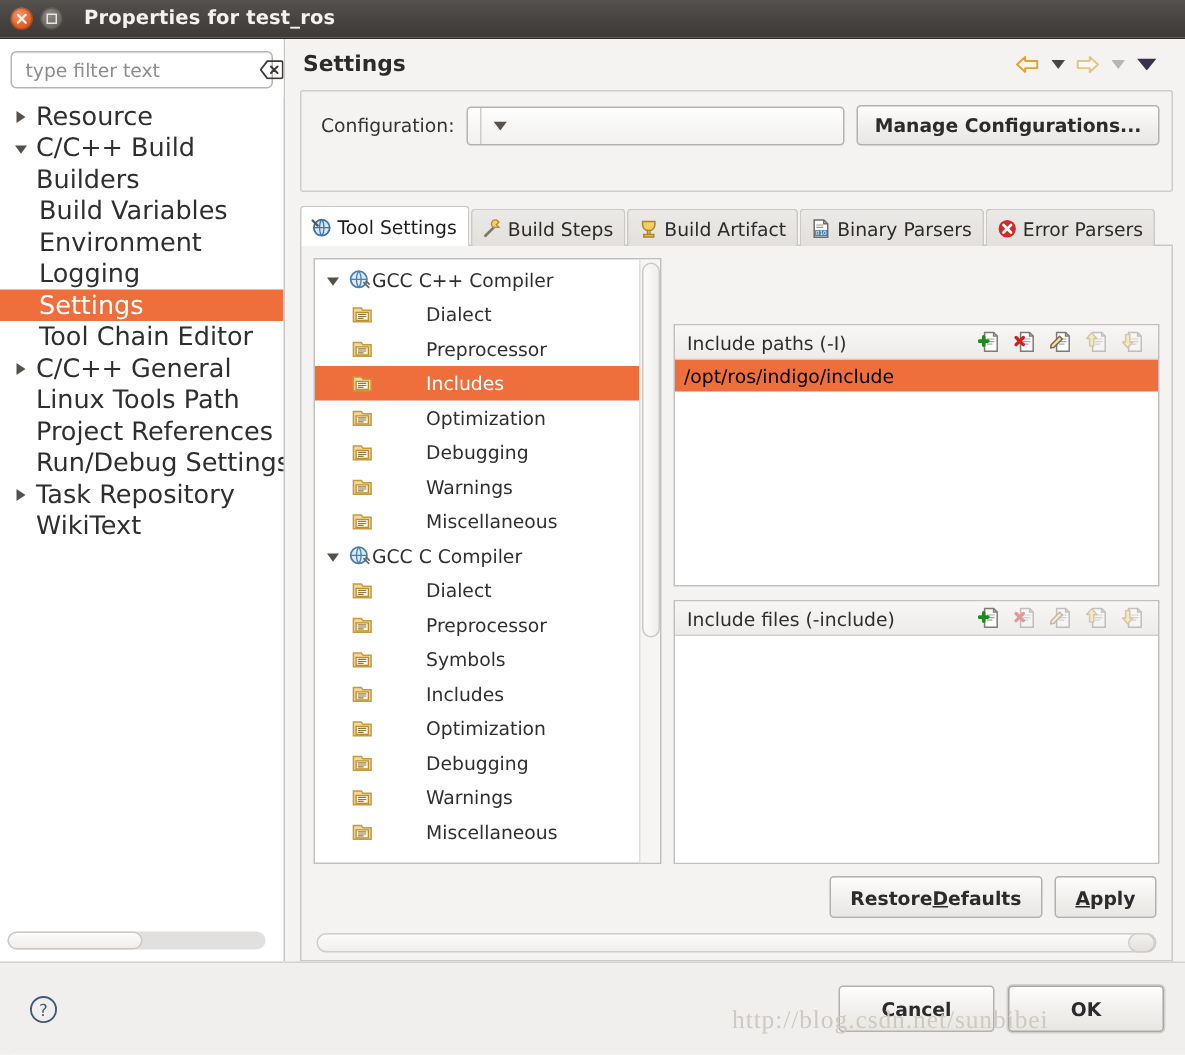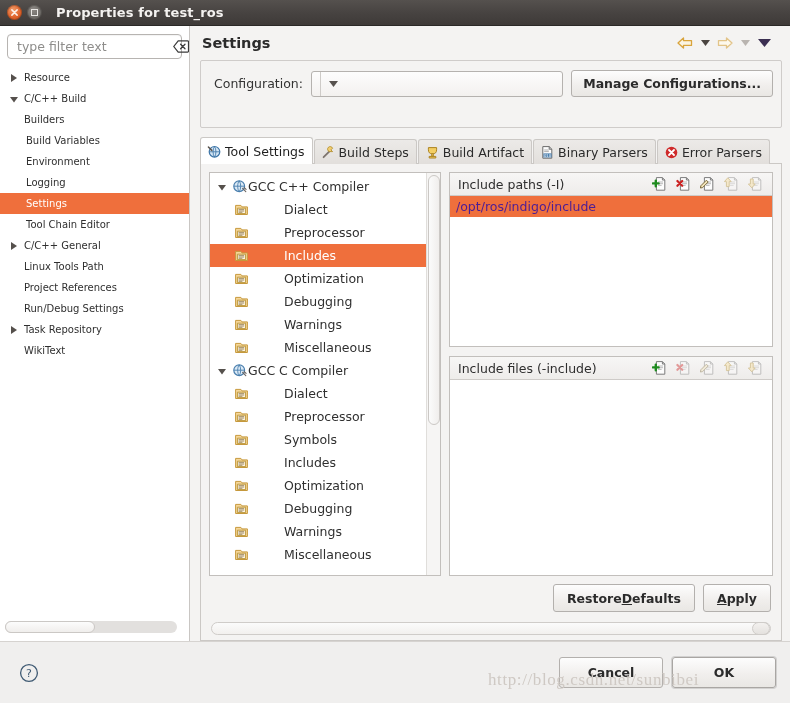--- a/index.html
+++ b/index.html
@@ -88,21 +88,21 @@
   #filter-input::placeholder { color: #8e8d8b; opacity: 1; }
   #filter-clear { width: 16px; height: 13px; flex: 0 0 auto; cursor: pointer; }
 
   #tree { flex: 1; overflow: hidden; padding-top: 2px; position: relative; }
   .tnode {
     height: 21px; display: flex; align-items: center;
     padding-left: 4px; white-space: nowrap; cursor: default;
   }
   .tnode .arrow { width: 20px; flex: 0 0 20px; display: flex; align-items: center; justify-content: center; }
   .tnode .arrow svg { display: block; }
-  .tnode .tlabel { font-size: 10px; color: #2f2f2f; }
+  .tnode .tlabel { font-size: 17px; color: #2f2f2f; }
   .tnode.sel { background: #ef6f3c; }
   .tnode.sel .tlabel { color: #ffffff; }
   .tnode.d1 .arrow { margin-left: 0; }
   .tnode.d2 { padding-left: 26px; }
 
   #left-hscroll {
     position: absolute; left: 5px; bottom: 8px;
     width: 172px; height: 12px;
     background: #e2e0de; border-radius: 6px;
   }
@@ -212,35 +212,35 @@
   }
   .vscroll .thumb {
     position: absolute; left: 1px; width: 12px; border-radius: 6px;
     background: linear-gradient(to right,#fbfbfb,#f0eeec);
     border: 1px solid #cbc8c5;
   }
 
   
   #listcol { flex: 1; min-width: 0; display: flex; flex-direction: column; gap: 9px; }
   .listbox { display: flex; flex-direction: column; border: 1px solid #c2bfbc; background: #fff; min-height: 0; }
-  .listbox.paths { flex: 0 0 175px; }
+  .listbox.paths { flex: 0 0 175px; margin-top: 44px; }
   .listbox.files { flex: 1; gap: 32px; }
   .lhead {
     height: 23px; min-height: 23px; display: flex; align-items: center;
     padding: 0 4px 0 8px;
     background: linear-gradient(to bottom,#f7f6f5,#eeecea);
     border-bottom: 1px solid #cecbc8;
   }
   .lhead .ltitle { font-size: 12.5px; color: #2e2e2e; }
   .lhead .ltools { margin-left: auto; display: flex; align-items: center; gap: 7px; padding-right: 3px; }
   .toolicon { width: 17px; height: 17px; display: flex; align-items: center; justify-content: center; cursor: pointer; }
   .toolicon.disabled { opacity: .42; cursor: default; }
   .lbody { flex: 1; min-height: 0; background: #fff; overflow: hidden; }
   .lrow { height: 21px; display: flex; align-items: center; padding-left: 6px; font-size: 12.5px; color: #2e2e2e; cursor: default; }
-  .lrow.sel { background: #ef6f3c; color: #4c1d95; }
+  .lrow.sel { background: #ef6f3c; color: #000000; }
 
   
   #panel-actions {
     height: 44px; min-height: 44px; display: flex; align-items: center;
     justify-content: flex-end; gap: 8px; padding: 0 2px;
   }
   #panel-actions .btn { height: 28px; padding: 0 13px; }
   .mn { text-decoration: underline; }
 
   #panel-hscroll-wrap { height: 20px; min-height: 20px; padding: 0 2px 4px 2px; display: flex; align-items: center; }

